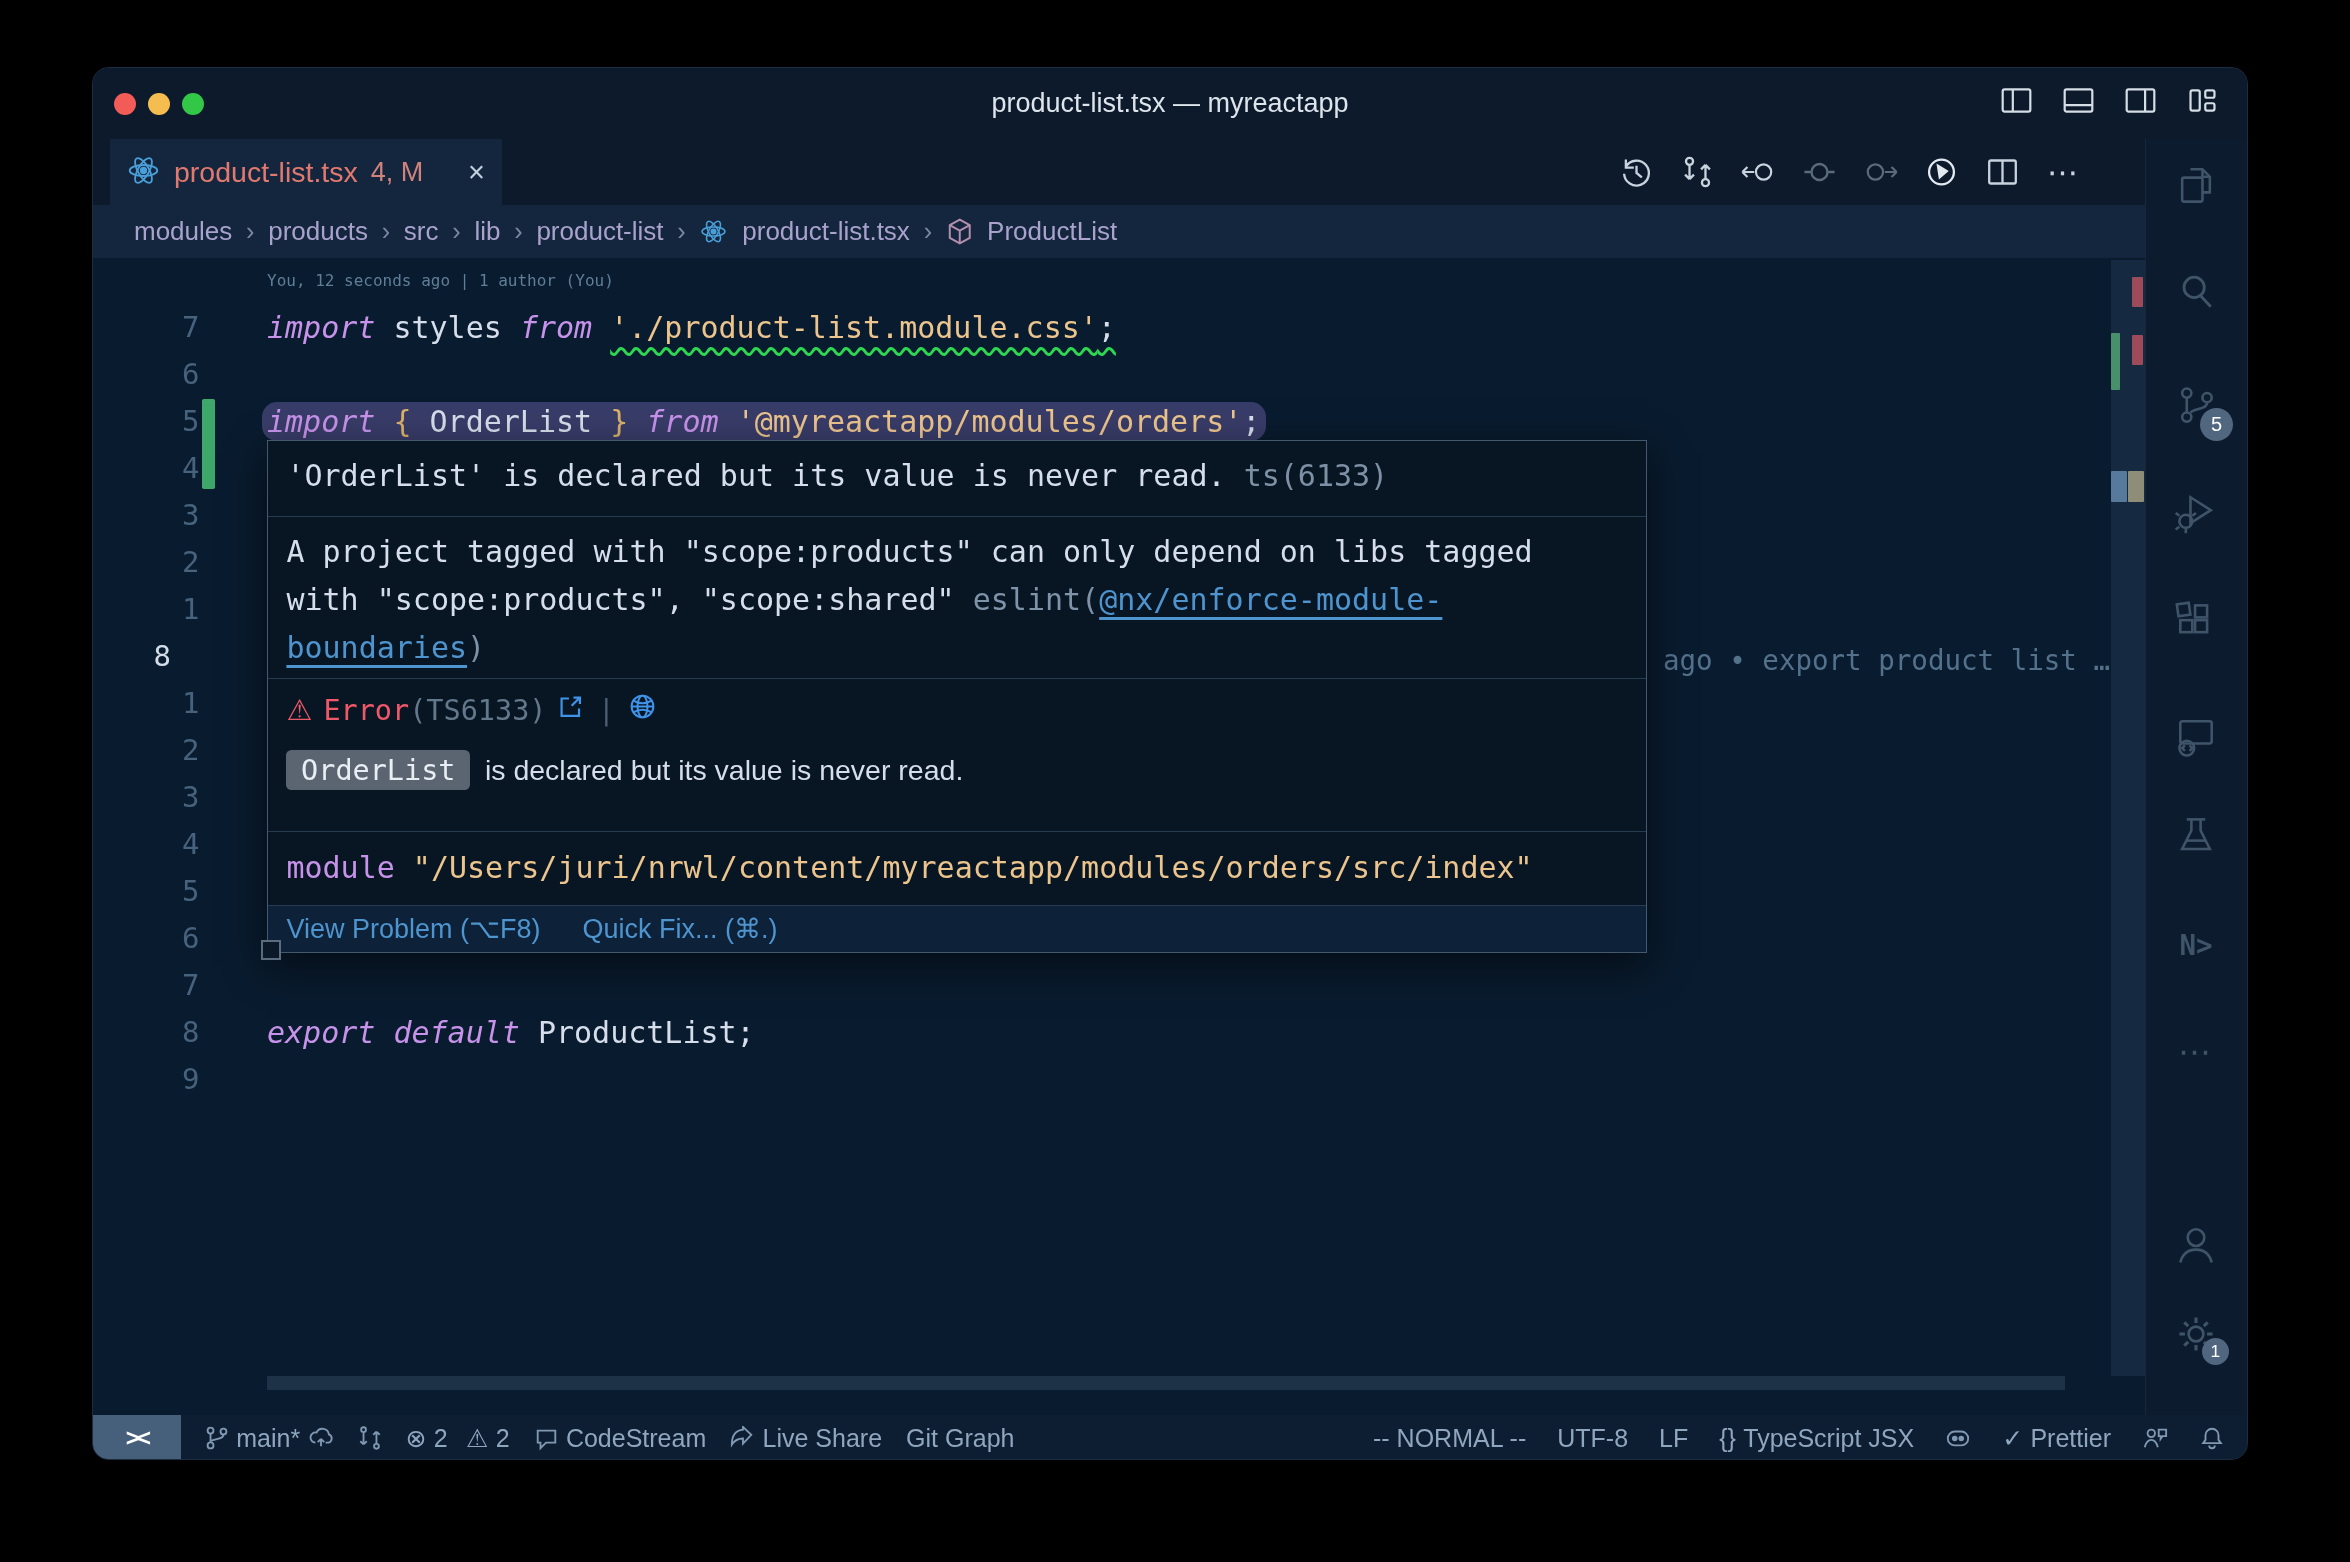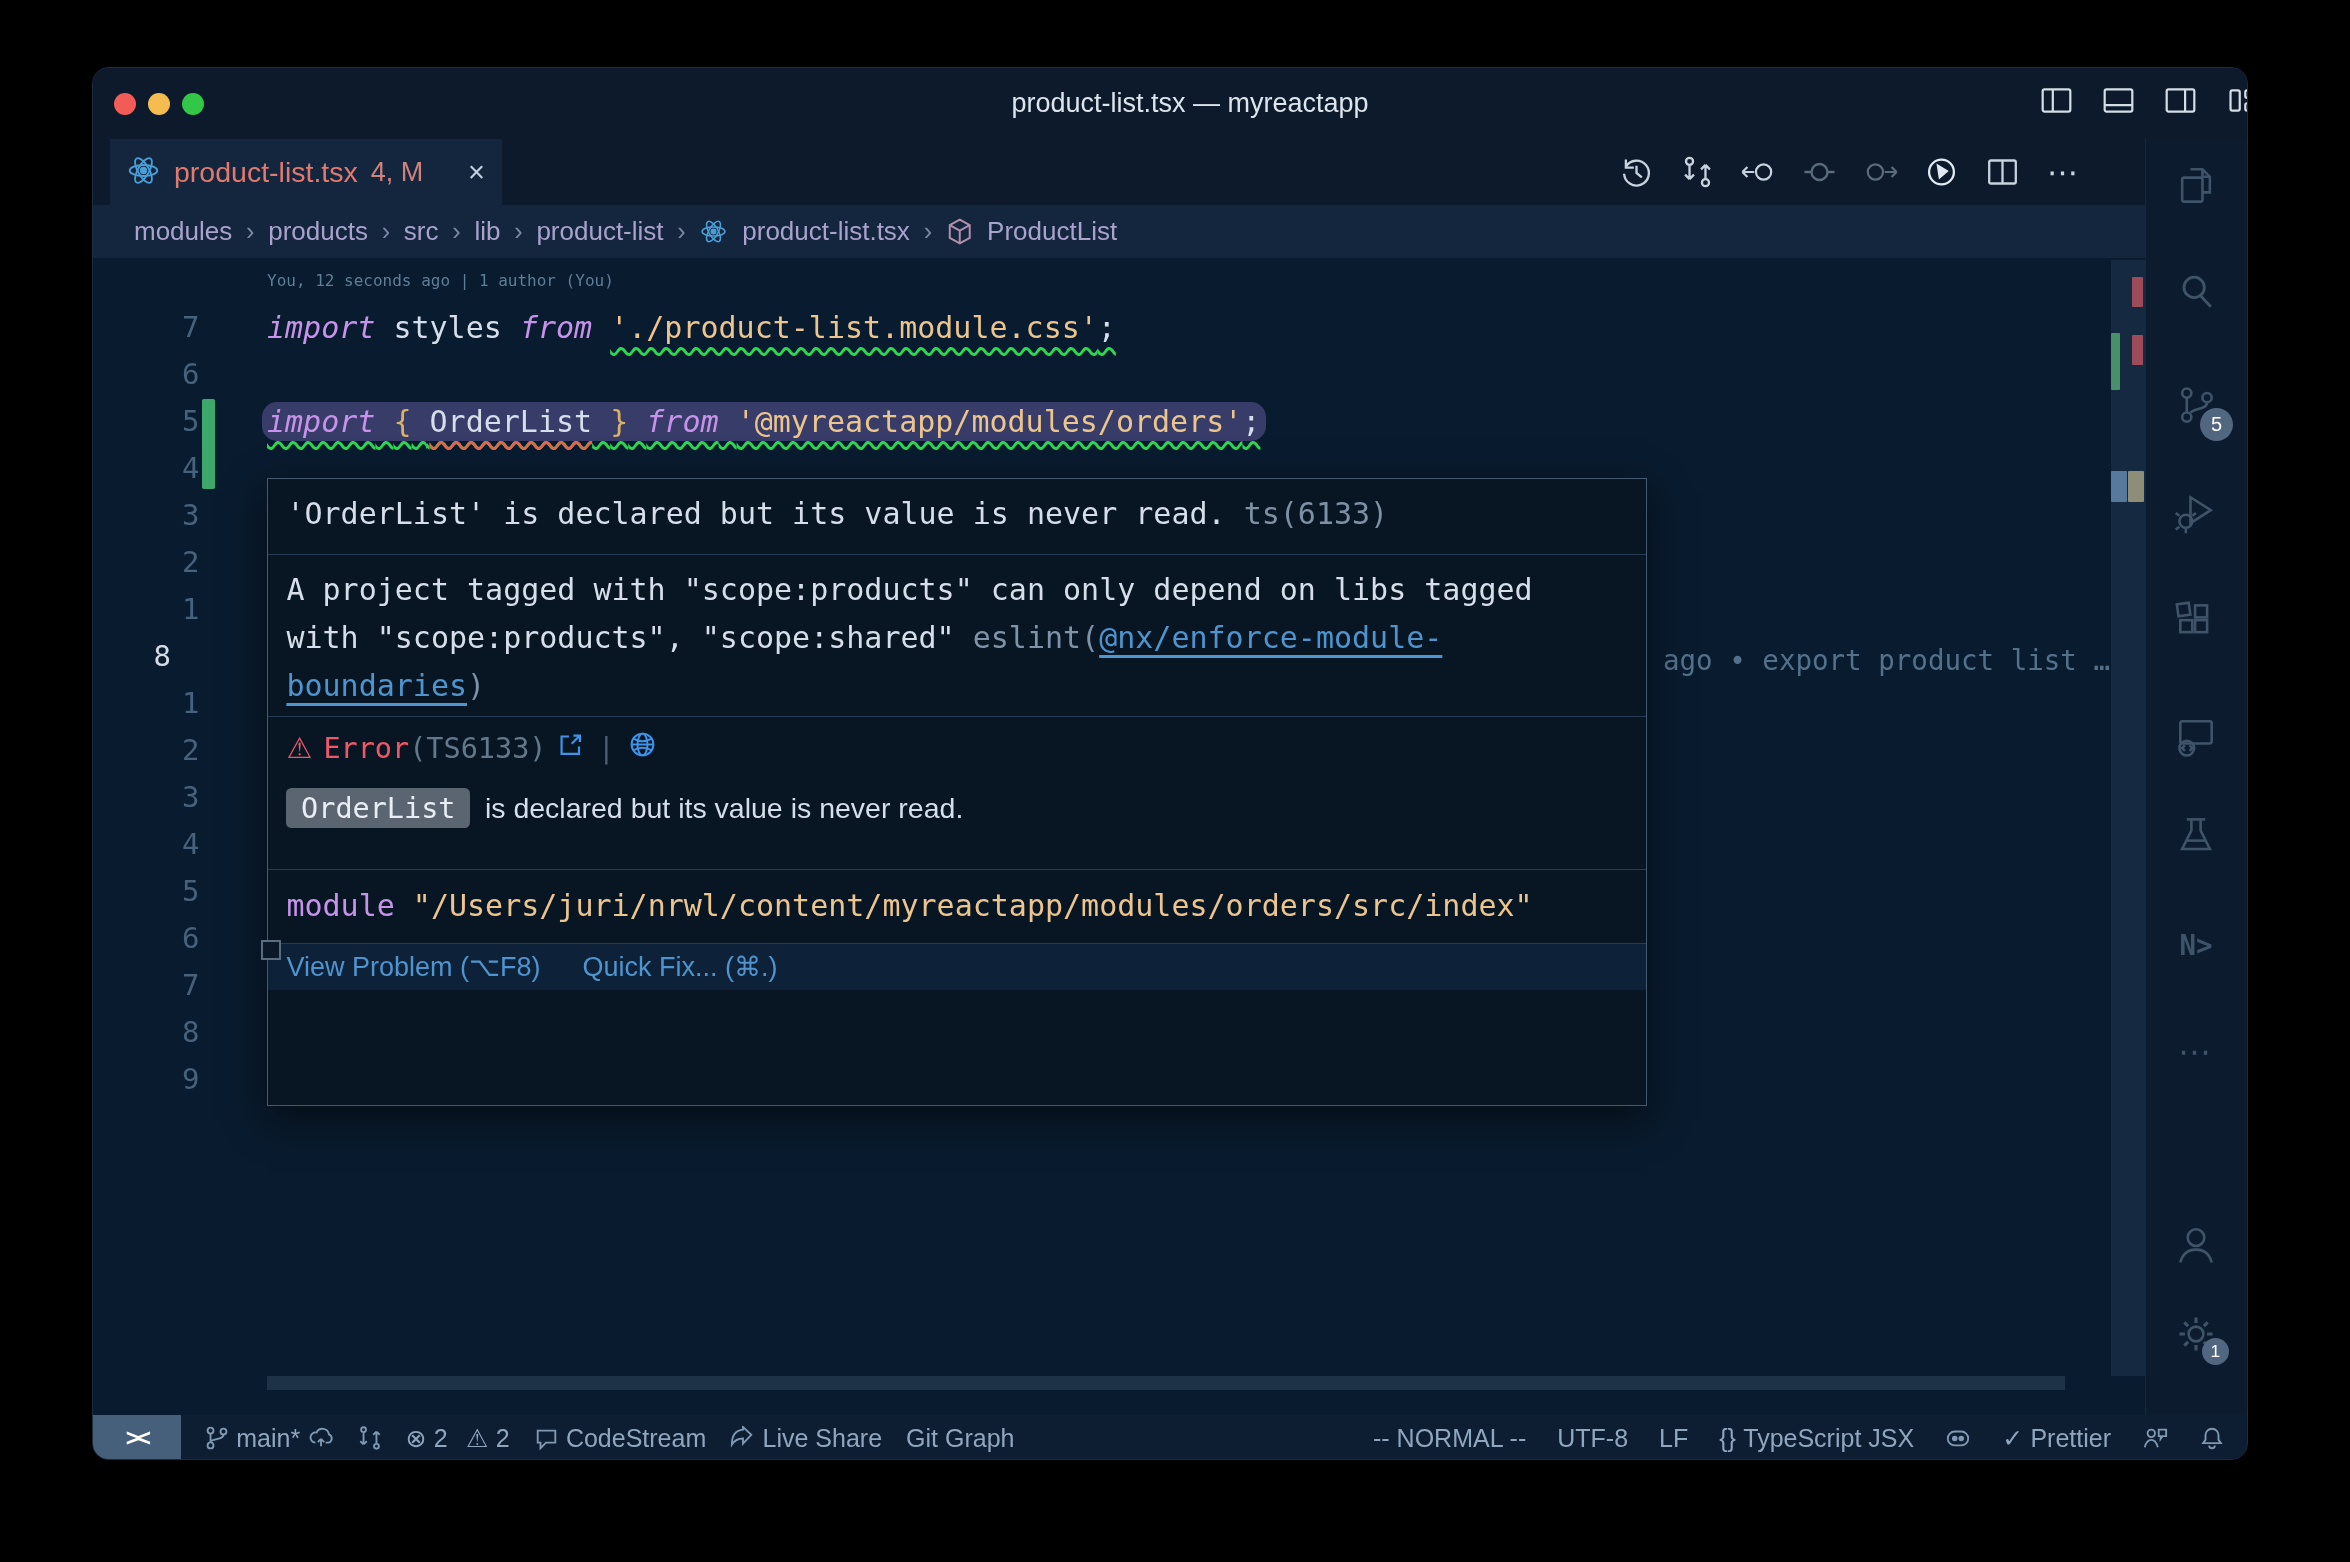--- a/index.html
+++ b/index.html
@@ -2,21 +2,21 @@
 <html style="font-size:14.7px"><head>
 <meta charset="utf-8">
 <style>
   html,body{margin:0;padding:0;background:#000;}
   .stage{position:relative;width:2351px;height:1563px;background:#000;overflow:hidden;
          font-family:"Liberation Sans",sans-serif;}
   .window{position:absolute;left:92px;top:67px;width:2156px;height:1393px;background:#0c1a2b;
           border:0.9px solid #1d2d40;border-radius:16.5px;overflow:hidden;box-sizing:border-box;}
 
   
-  .titlebar{position:absolute;left:0;top:0;width:100%;height:71px;background:#0c1a2b;padding-left:40px;}
+  .titlebar{position:absolute;left:0;top:0;width:100%;height:71px;background:#0c1a2b;}
   .tl{position:absolute;top:25px;width:22px;height:22px;border-radius:50%;}
   .tl.red{left:21px;background:#f35b56;} .tl.yellow{left:55px;background:#f5bd4f;} .tl.green{left:89px;background:#33c748;}
   .win-title{position:absolute;left:0;right:0;top:20px;text-align:center;color:#dde4ec;font-size:27px;font-weight:500;}
   .layout-icons{position:absolute;top:14.7px;right:27.5px;display:flex;gap:27px;}
   .layout-icons svg{display:block;}
 
   
   .tabbar{position:absolute;left:0;top:71px;width:2052px;height:66px;background:#0c1a2b;}
   .tab{position:absolute;left:16.5px;top:0;width:392px;height:66px;background:#13263e;display:flex;align-items:center;
        padding:0 16.5px;box-sizing:border-box;gap:13px;}
@@ -50,22 +50,22 @@
   .sqr{text-decoration-line:underline;text-decoration-style:wavy;text-decoration-color:#e0684f;
        text-decoration-thickness:2.8px;text-underline-offset:9.2px;}
   .sel5{background:rgba(134,116,201,0.38);border-radius:15px;padding:1.8px 5.5px;margin-left:-5.5px;}
   .blame{position:absolute;left:1570px;top:379px;width:514px;height:47px;line-height:47px;color:#54718c;
          font-size:27.5px;white-space:nowrap;overflow:hidden;}
   .hscroll{position:absolute;left:174px;top:1118px;width:1798px;height:13.8px;background:rgba(100,130,165,0.22);}
   .mm-slider{position:absolute;left:2018px;top:1.8px;width:34px;height:1116px;background:rgba(110,145,185,0.13);}
   .mm-mark{position:absolute;border-radius:0.9px;}
 
   
-  .hover{position:absolute;left:174px;top:182px;width:1380px;height:628px;background:#081624;
-         border:1.8px solid #44586e;box-sizing:border-box;z-index:5;box-shadow:0 13px 37px rgba(0,0,0,0.55);margin-top:38px;}
+  .hover{position:absolute;left:174px;top:182px;width:1380px;height:513px;background:#081624;
+         border:1.8px solid #44586e;box-sizing:border-box;z-index:5;box-shadow:0 13px 37px rgba(0,0,0,0.55);}
   .hv-sec{box-sizing:border-box;width:100%;}
   .hv-s1{height:75px;padding:16.5px 0 0 18.4px;font-size:30px;color:#d6deeb;}
   .hv-code{color:#7d90a4;}
   .hv-s2{height:162px;border-top:1.8px solid #263a52;padding:11px 0 0 18.4px;font-size:30px;line-height:48px;color:#d6deeb;}
   .hv-dim{color:#7e93a8;}
   .hv-link{color:#4e94ce;text-decoration:underline;text-underline-offset:7.3px;}
   .hv-s3{height:153px;border-top:1.8px solid #263a52;}
   .hv-errline{display:flex;align-items:center;gap:11px;padding:13px 0 0 18.4px;font-size:28.5px;}
   .hv-warnglyph{color:#ef5868;font-size:29px;font-family:"DejaVu Sans",sans-serif;}
   .hv-err{color:#ef5868;}

